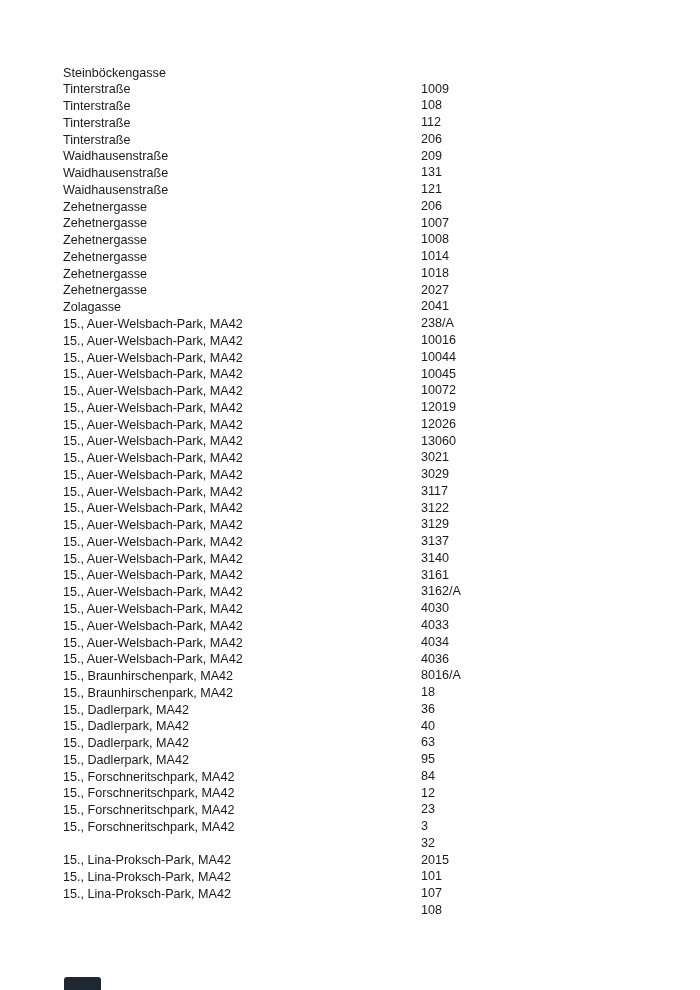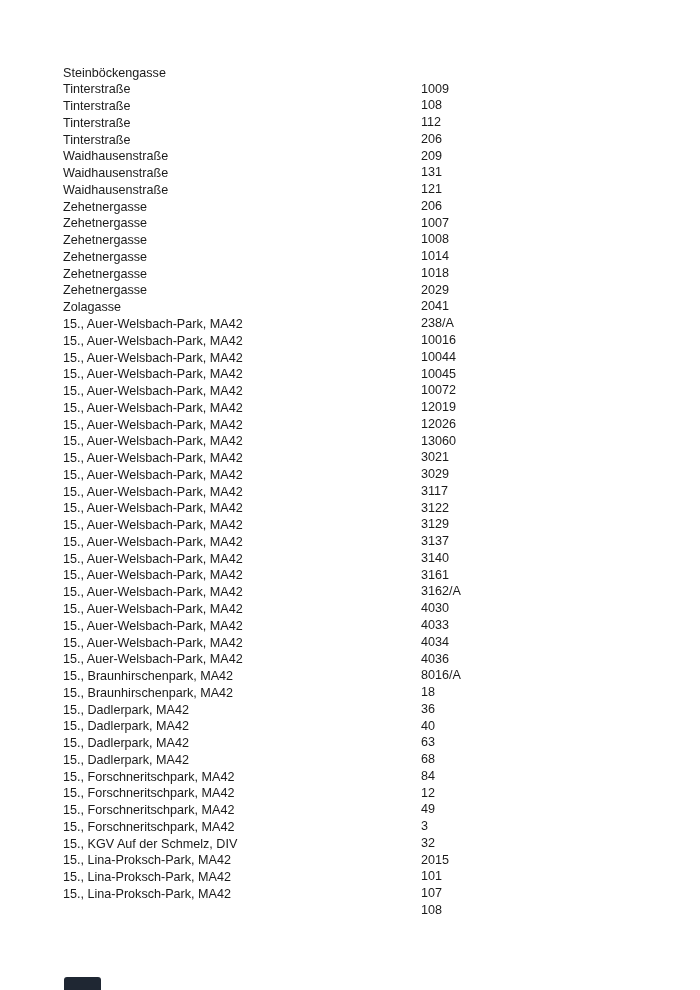--- a/index.html
+++ b/index.html
@@ -107,21 +107,21 @@
     <span class="col-number">1014</span>
   </div>
 
   <div class="row">
     <span class="col-name">Zehetnergasse</span>
     <span class="col-number">1018</span>
   </div>
 
   <div class="row">
     <span class="col-name">Zehetnergasse</span>
-    <span class="col-number">2029</span>
+    <span class="col-number">2027</span>
   </div>
 
   <div class="row">
     <span class="col-name">Zehetnergasse</span>
     <span class="col-number">2041</span>
   </div>
 
   <div class="row">
     <span class="col-name">Zolagasse</span>
     <span class="col-number">238/A</span>
@@ -247,50 +247,49 @@
     <span class="col-number">40</span>
   </div>
 
   <div class="row">
     <span class="col-name">15., Dadlerpark, MA42</span>
     <span class="col-number">63</span>
   </div>
 
   <div class="row">
     <span class="col-name">15., Dadlerpark, MA42</span>
-    <span class="col-number">68</span>
+    <span class="col-number">95</span>
   </div>
 
   <div class="row">
     <span class="col-name">15., Dadlerpark, MA42</span>
     <span class="col-number">84</span>
   </div>
 
   <div class="row">
     <span class="col-name">15., Forschneritschpark, MA42</span>
     <span class="col-number">12</span>
   </div>
 
   <div class="row">
     <span class="col-name">15., Forschneritschpark, MA42</span>
-    <span class="col-number">49</span>
+    <span class="col-number">23</span>
   </div>
 
   <div class="row">
     <span class="col-name">15., Forschneritschpark, MA42</span>
     <span class="col-number">3</span>
   </div>
 
   <div class="row">
     <span class="col-name">15., Forschneritschpark, MA42</span>
     <span class="col-number">32</span>
   </div>
 
   <div class="row">
-    <span class="col-name">15., KGV Auf der Schmelz, DIV</span>
     <span class="col-number">2015</span>
   </div>
 
   <div class="row">
     <span class="col-name">15., Lina-Proksch-Park, MA42</span>
     <span class="col-number">101</span>
   </div>
 
   <div class="row">
     <span class="col-name">15., Lina-Proksch-Park, MA42</span>

